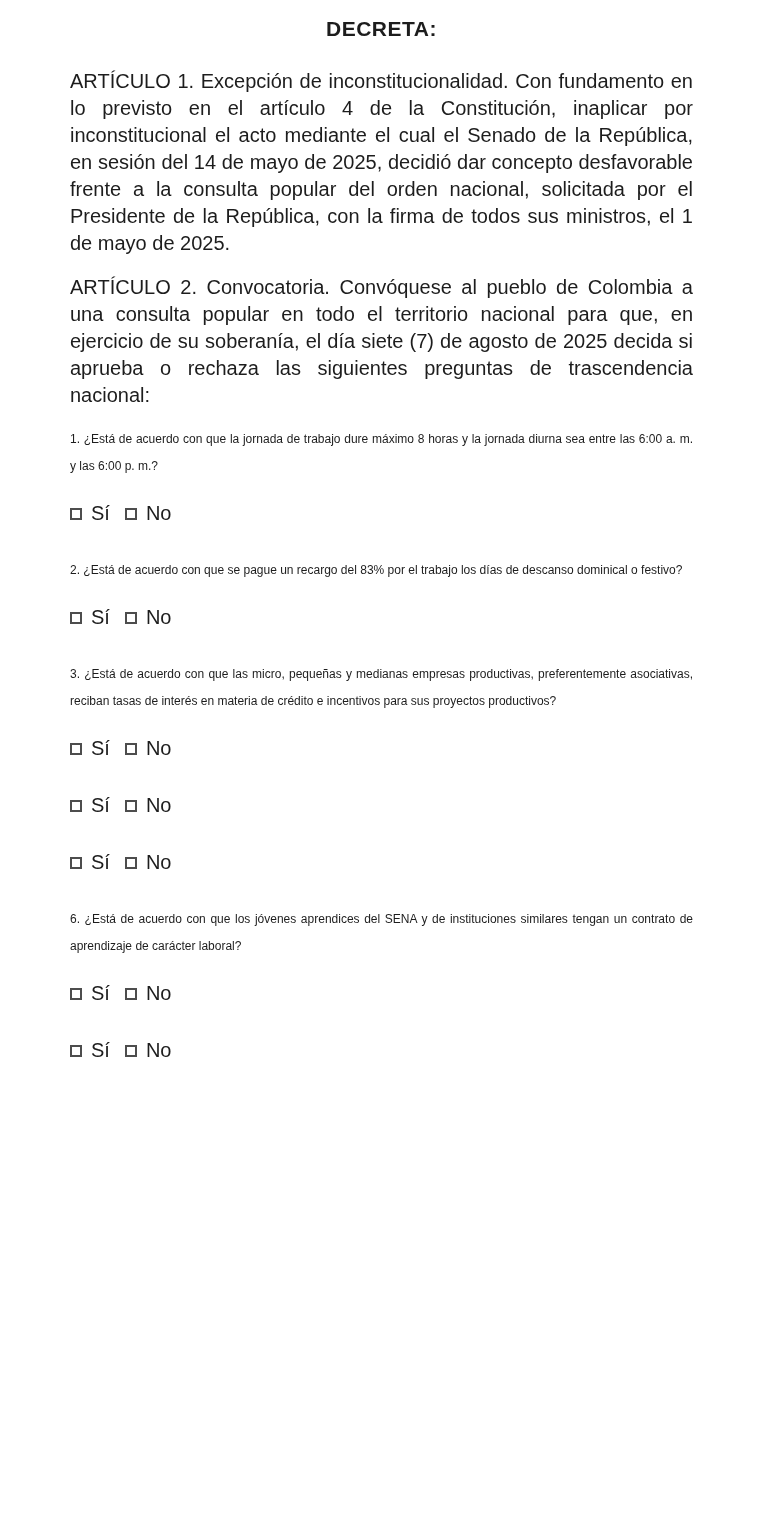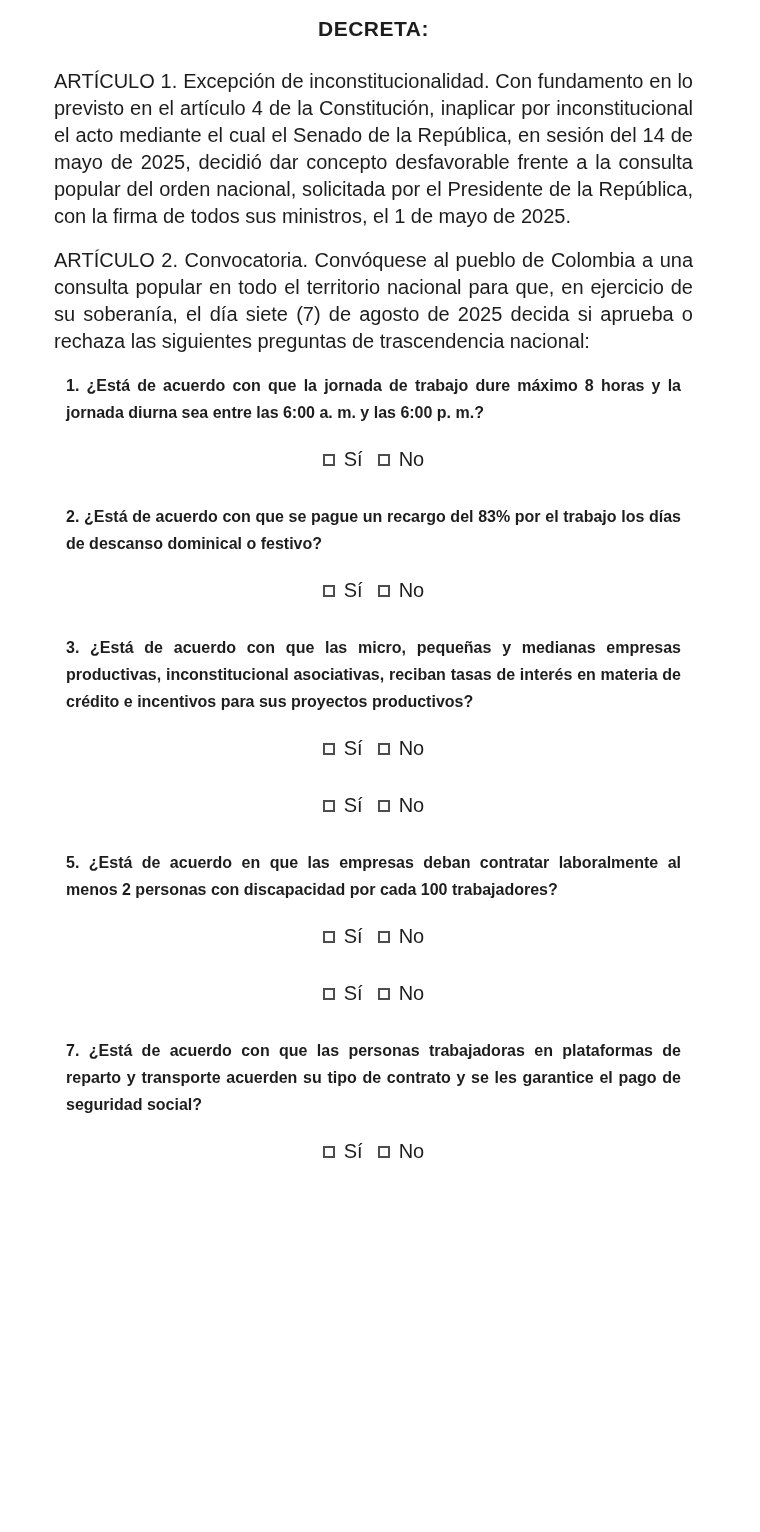--- a/index.html
+++ b/index.html
@@ -7,52 +7,50 @@
     width: 760px; height: 1532px;
     background: #ffffff;
     overflow: hidden;
     font-family: "Liberation Sans", "DejaVu Sans", sans-serif;
     color: #1d1d1d;
   }
   .page {
     position: relative;
     width: 760px; height: 1208px;
     box-sizing: border-box;
-    padding: 15px 67px 0 54px;
+    padding: 15px 67px 0 70px;
     overflow: hidden;
   }
   .title {
     font-size: 21px;
     line-height: 27px;
     font-weight: bold;
     text-align: center;
     letter-spacing: 0.5px;
     margin: 0 0 26px 0;
   }
   .article {
     font-size: 20px;
     line-height: 27px;
     text-align: justify;
     margin: 0 0 17px 0;
   }
   .article:last-of-type { }
   .b { font-weight: normal; }
   .q-text {
-    font-size: 16px;
+    font-size: 12px;
     line-height: 27px;
     text-align: justify;
-    margin: 12px;
-    font-weight: bold;
+    margin: 0;
   }
   .opts {
     margin: 20px 0 30px 0;
     font-size: 20px;
     line-height: 27px;
     white-space: nowrap;
-    text-align: center;
   }
   .cb {
     display: inline-block;
     width: 12px; height: 12px;
     border: 2px solid #4d4d4d;
     box-sizing: border-box;
     margin-right: 9px;
     position: relative;
     top: 0px;
   }
@@ -80,37 +78,36 @@
     <p class="q-text"><span>1.</span> <span>¿Está de acuerdo con que la jornada de trabajo dure máximo 8 horas y la jornada diurna sea entre las 6:00 a. m. y las 6:00 p. m.?</span></p>
     <div class="opts"><span class="cb"></span><span>Sí</span><span class="cb second"></span><span>No</span></div>
   </div>
 
   <div>
     <p class="q-text"><span>2.</span> <span>¿Está de acuerdo con que se pague un recargo del 83% por el trabajo los días de descanso dominical o festivo?</span></p>
     <div class="opts"><span class="cb"></span><span>Sí</span><span class="cb second"></span><span>No</span></div>
   </div>
 
   <div>
-    <p class="q-text"><span>3.</span> <span>¿Está de acuerdo con que las micro, pequeñas y medianas empresas productivas, inconstitucional asociativas, reciban tasas de interés en materia de crédito e incentivos para sus proyectos productivos?</span></p>
+    <p class="q-text"><span>3.</span> <span>¿Está de acuerdo con que las micro, pequeñas y medianas empresas productivas, preferentemente asociativas, reciban tasas de interés en materia de crédito e incentivos para sus proyectos productivos?</span></p>
     <div class="opts"><span class="cb"></span><span>Sí</span><span class="cb second"></span><span>No</span></div>
   </div>
 
   <div>
     <div class="opts"><span class="cb"></span><span>Sí</span><span class="cb second"></span><span>No</span></div>
   </div>
 
   <div>
-    <p class="q-text"><span>5.</span> <span>¿Está de acuerdo en que las empresas deban contratar laboralmente al menos 2 personas con discapacidad por cada 100 trabajadores?</span></p>
     <div class="opts"><span class="cb"></span><span>Sí</span><span class="cb second"></span><span>No</span></div>
   </div>
 
   <div>
+    <p class="q-text"><span>6.</span> <span>¿Está de acuerdo con que los jóvenes aprendices del SENA y de instituciones similares tengan un contrato de aprendizaje de carácter laboral?</span></p>
     <div class="opts"><span class="cb"></span><span>Sí</span><span class="cb second"></span><span>No</span></div>
   </div>
 
   <div>
-    <p class="q-text"><span>7.</span> <span>¿Está de acuerdo con que las personas trabajadoras en plataformas de reparto y transporte acuerden su tipo de contrato y se les garantice el pago de seguridad social?</span></p>
     <div class="opts"><span class="cb"></span><span>Sí</span><span class="cb second"></span><span>No</span></div>
   </div>
 </div>
 
   <div class="sig-line"></div>
 </div>
 
 </body></html>

